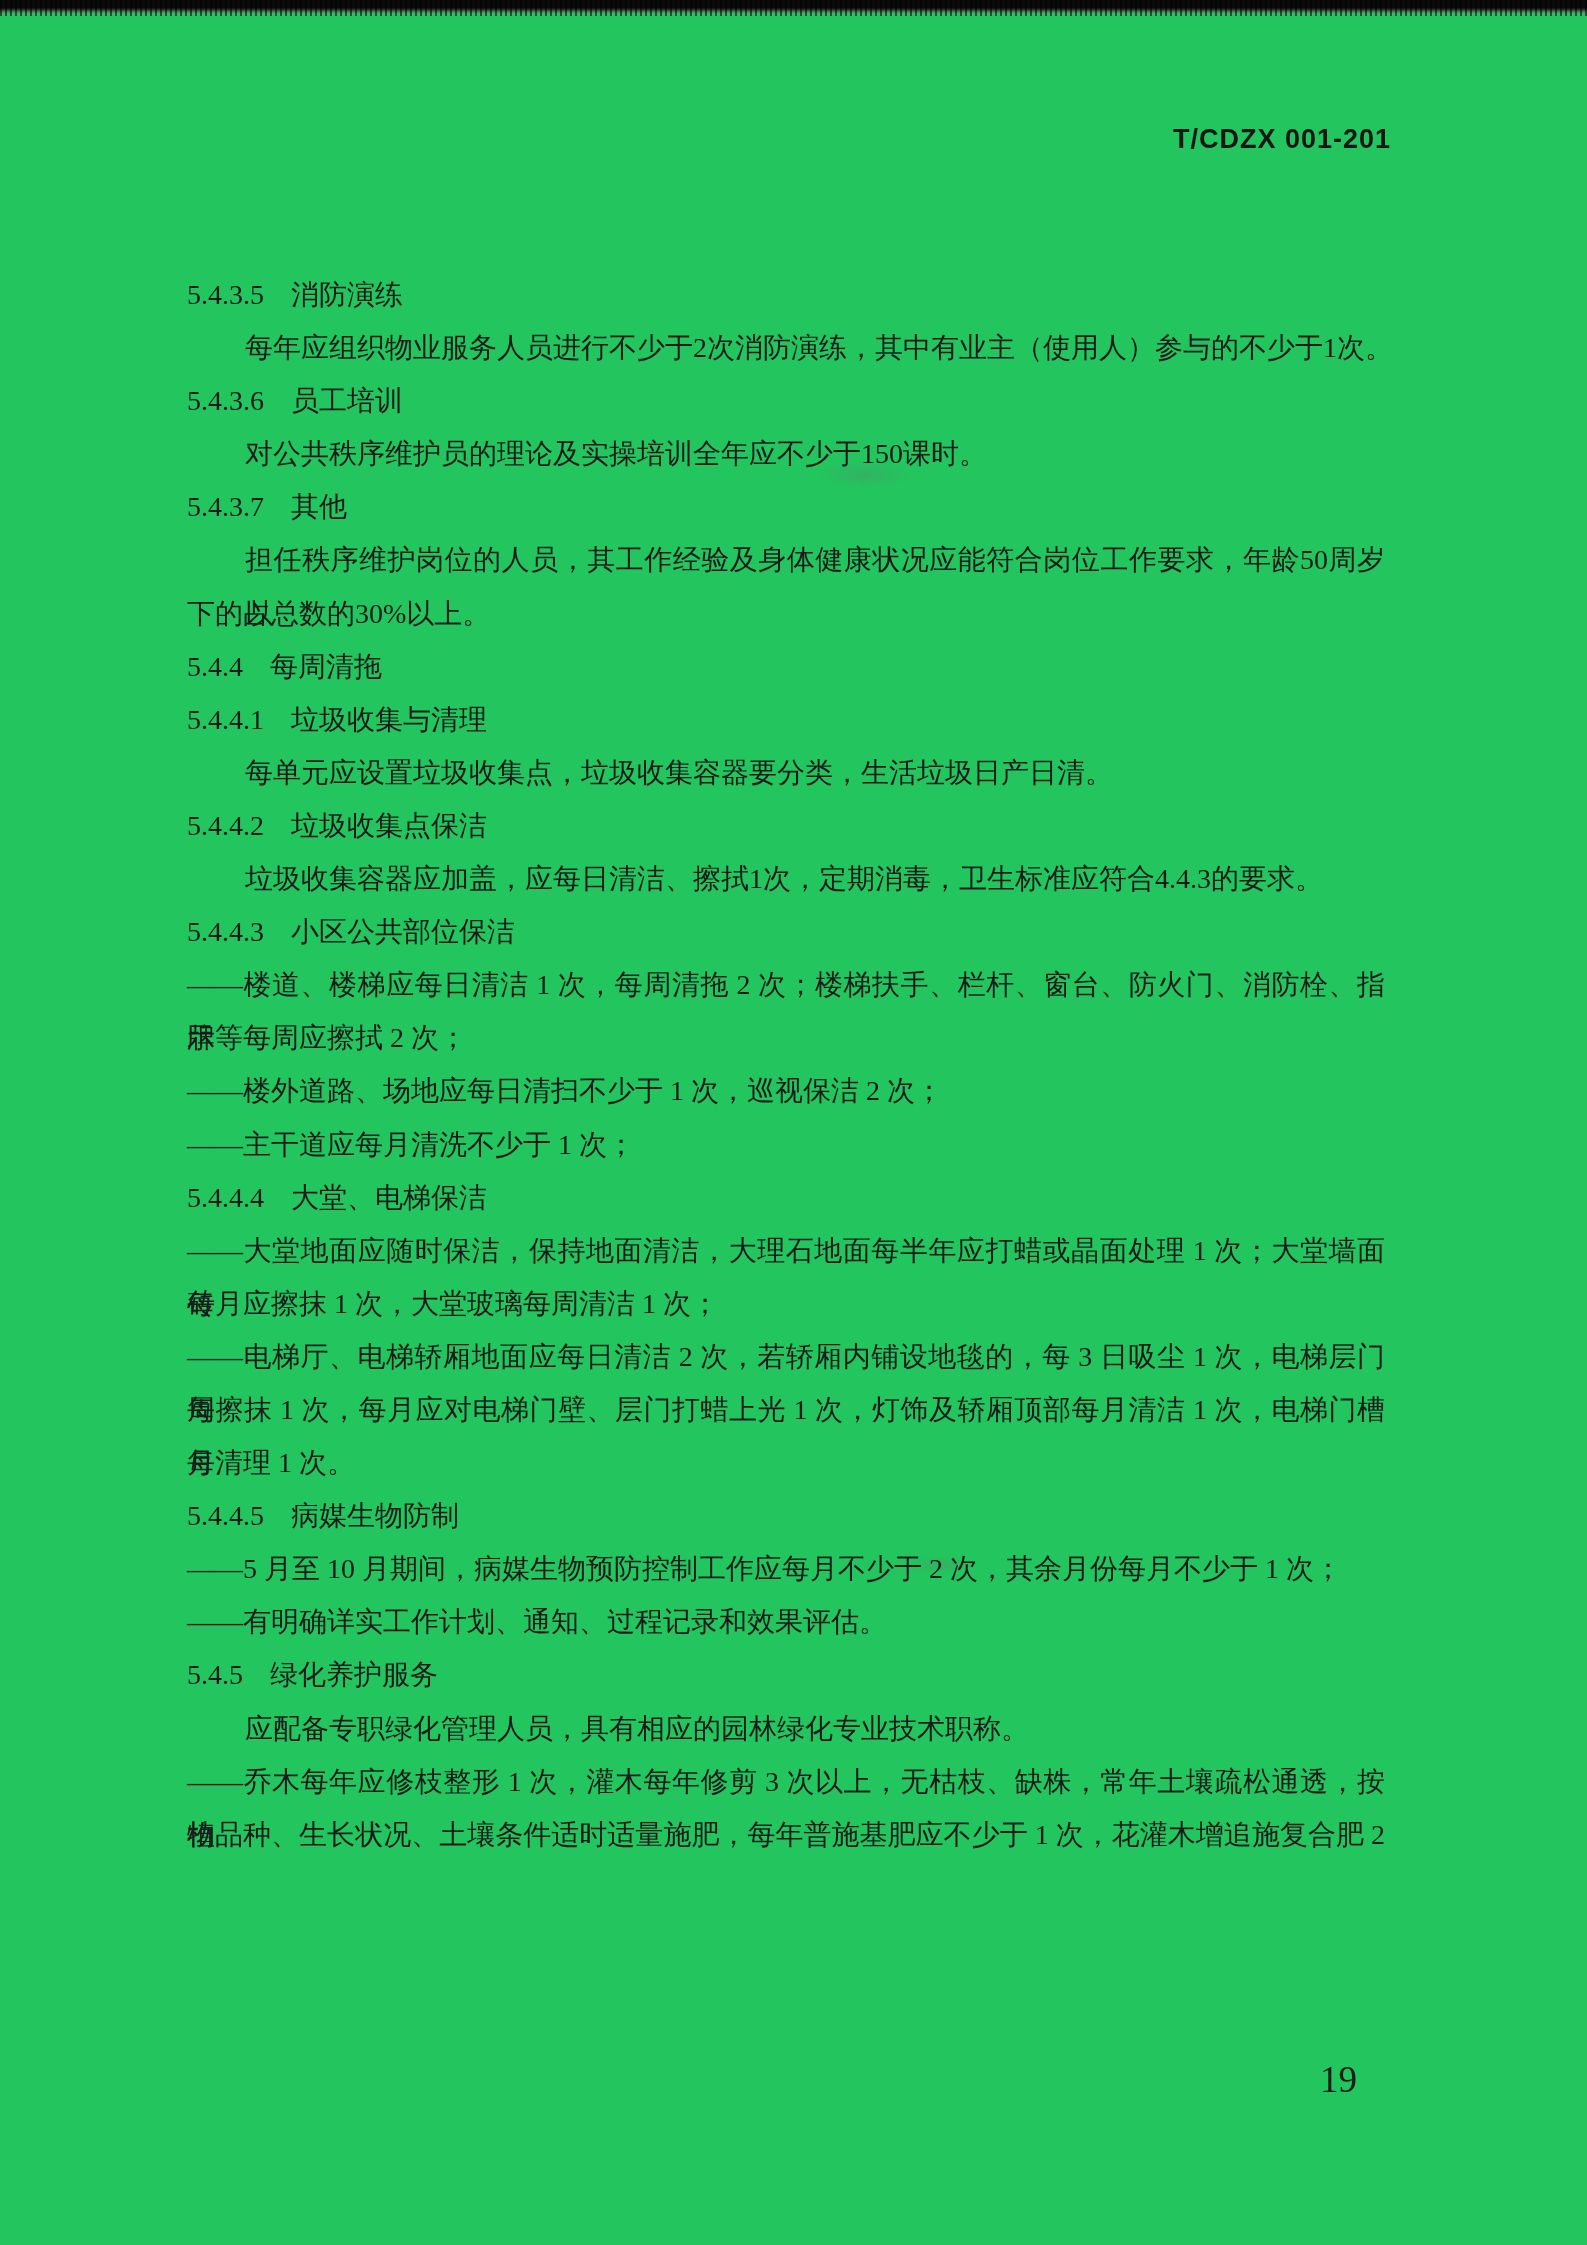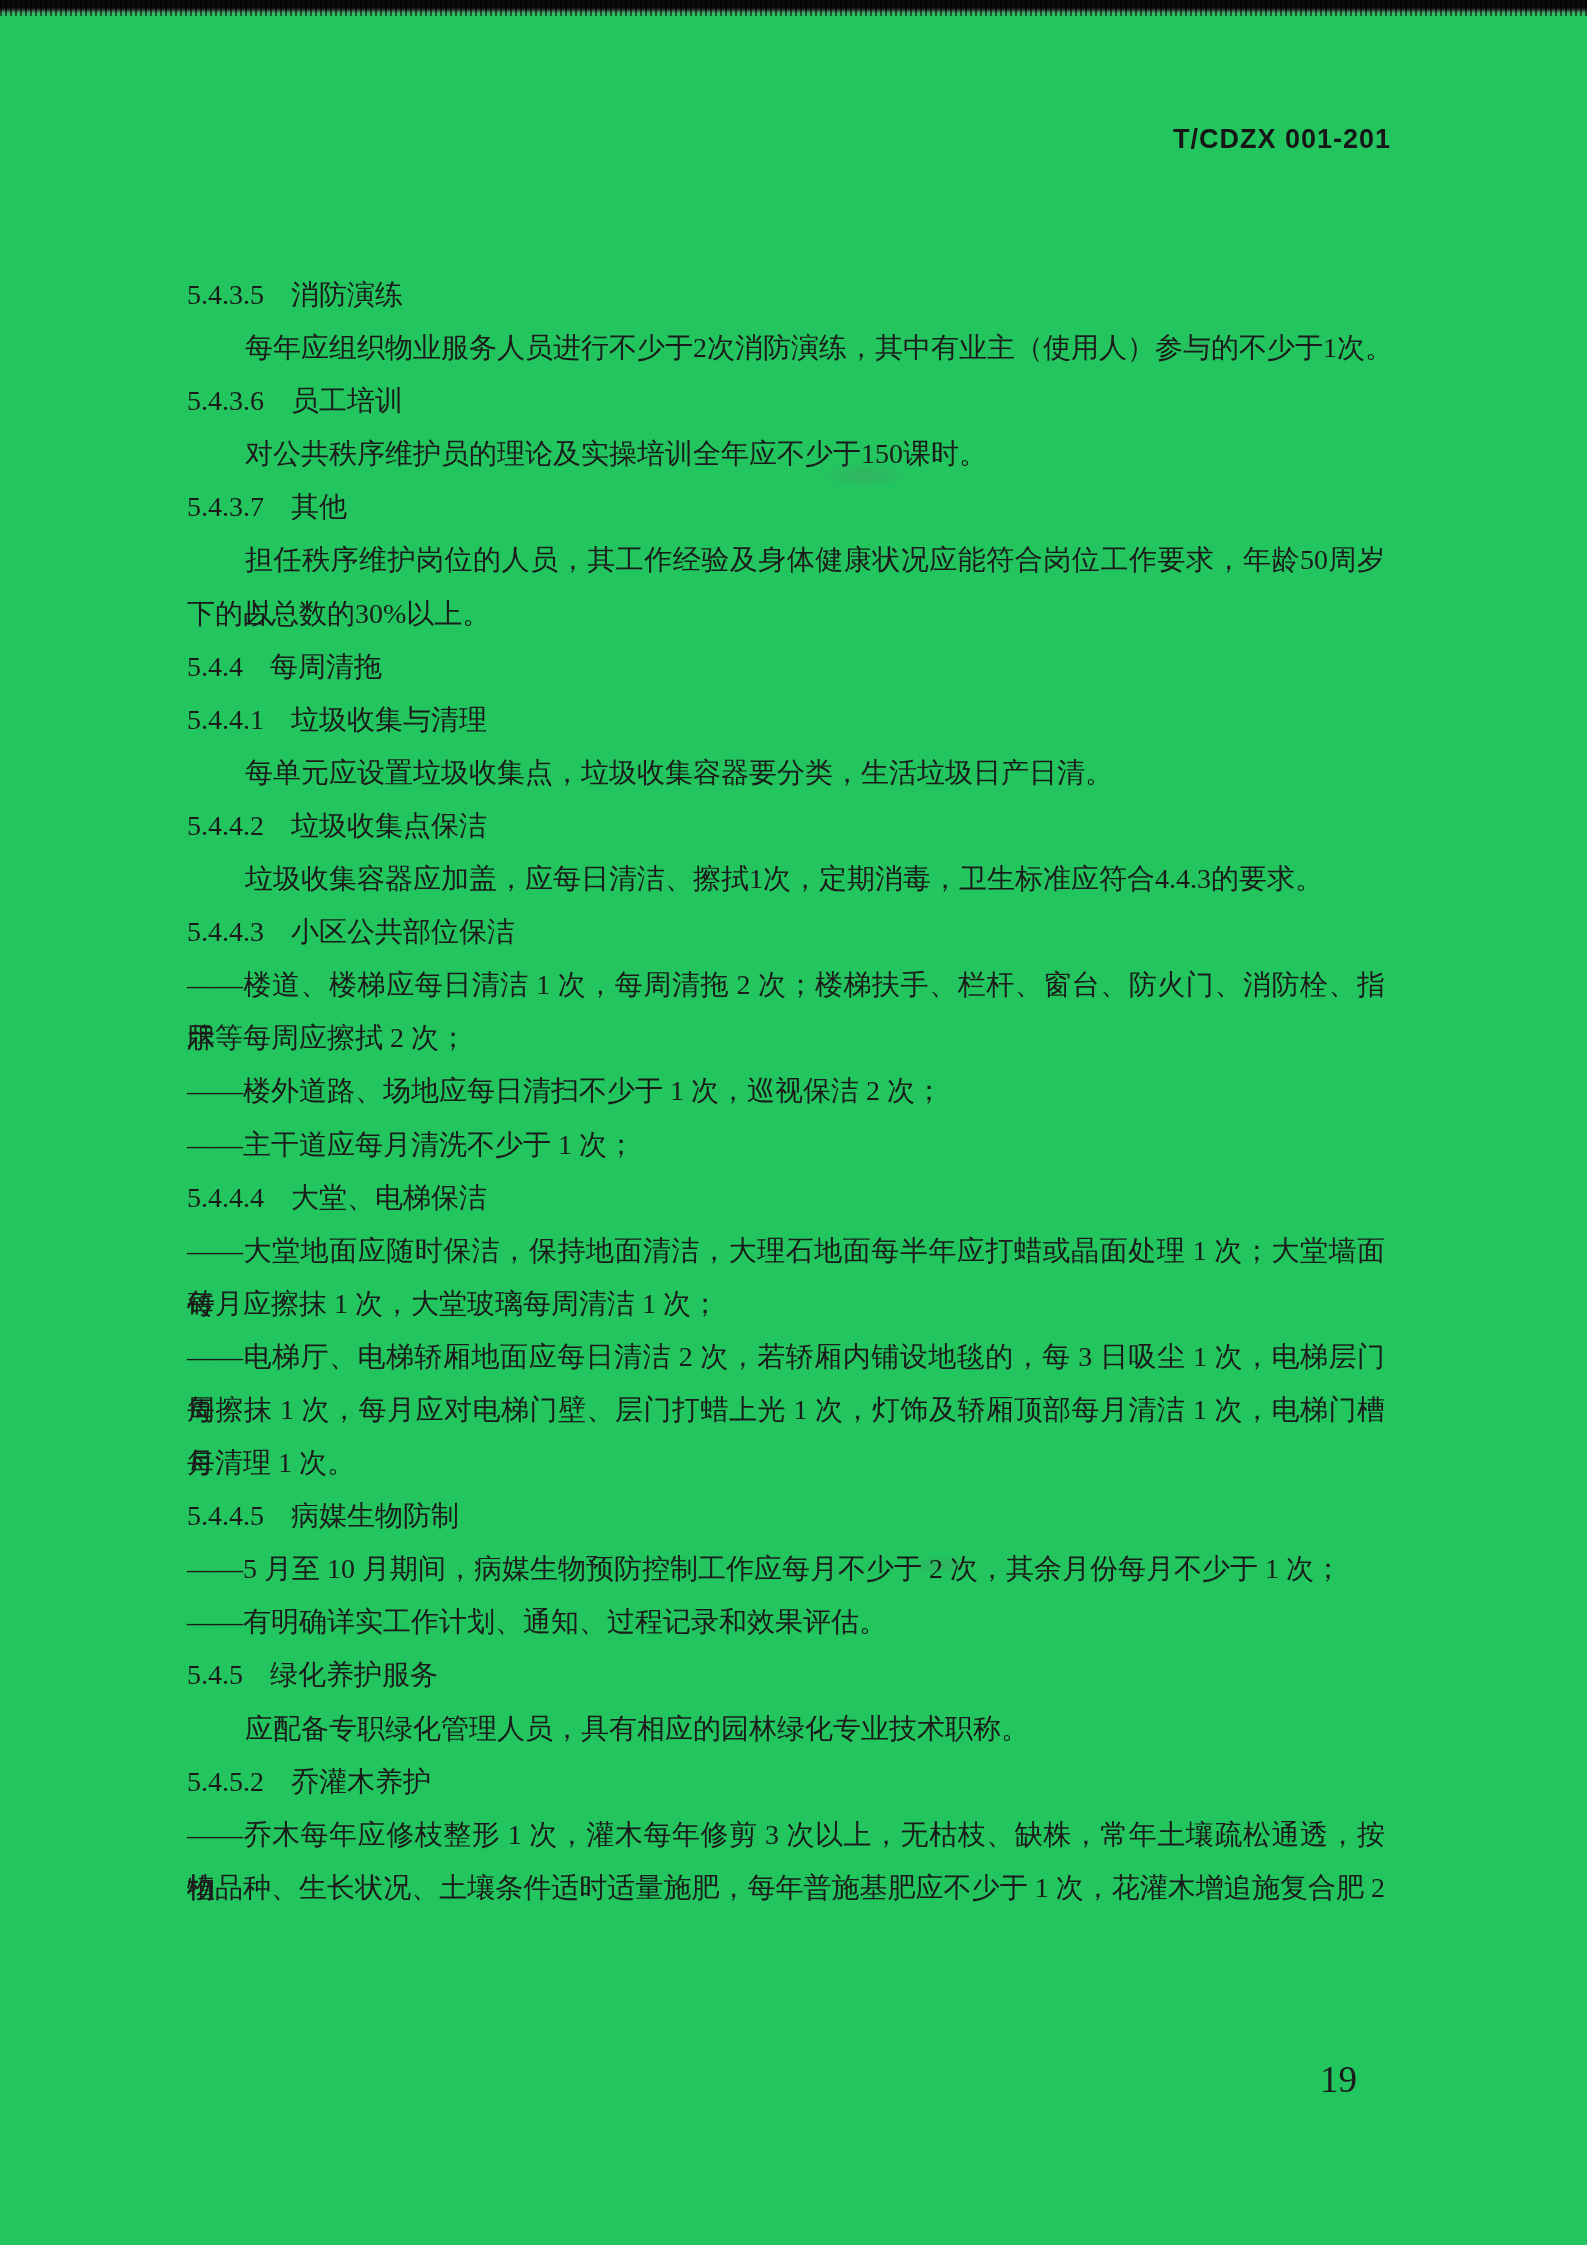--- a/index.html
+++ b/index.html
@@ -120,21 +120,20 @@
     <div class="line justify">——大堂地面应随时保洁，保持地面清洁，大理石地面每半年应打蜡或晶面处理 1 次；大堂墙面砖</div>
     <div class="line">每月应擦抹 1 次，大堂玻璃每周清洁 1 次；</div>
     <div class="line justify">——电梯厅、电梯轿厢地面应每日清洁 2 次，若轿厢内铺设地毯的，每 3 日吸尘 1 次，电梯层门每</div>
     <div class="line justify">周擦抹 1 次，每月应对电梯门壁、层门打蜡上光 1 次，灯饰及轿厢顶部每月清洁 1 次，电梯门槽每</div>
     <div class="line">月清理 1 次。</div>
     <div class="line heading"><span class="clause-num">5.4.4.5</span><span class="clause-title">病媒生物防制</span></div>
     <div class="line">——5 月至 10 月期间，病媒生物预防控制工作应每月不少于 2 次，其余月份每月不少于 1 次；</div>
     <div class="line">——有明确详实工作计划、通知、过程记录和效果评估。</div>
     <div class="line heading"><span class="clause-num">5.4.5</span><span class="clause-title">绿化养护服务</span></div>
     <div class="line indent">应配备专职绿化管理人员，具有相应的园林绿化专业技术职称。</div>
-    <div class="line heading"><span class="clause-num">5.4.5.2</span><span class="clause-title">乔灌木养护</span></div>
     <div class="line justify">——乔木每年应修枝整形 1 次，灌木每年修剪 3 次以上，无枯枝、缺株，常年土壤疏松通透，按植</div>
     <div class="line justify">物品种、生长状况、土壤条件适时适量施肥，每年普施基肥应不少于 1 次，花灌木增追施复合肥 2</div>
 
   </div>
 
   <div class="page-number">19</div>
 
 </div>
 
 </body></html>

